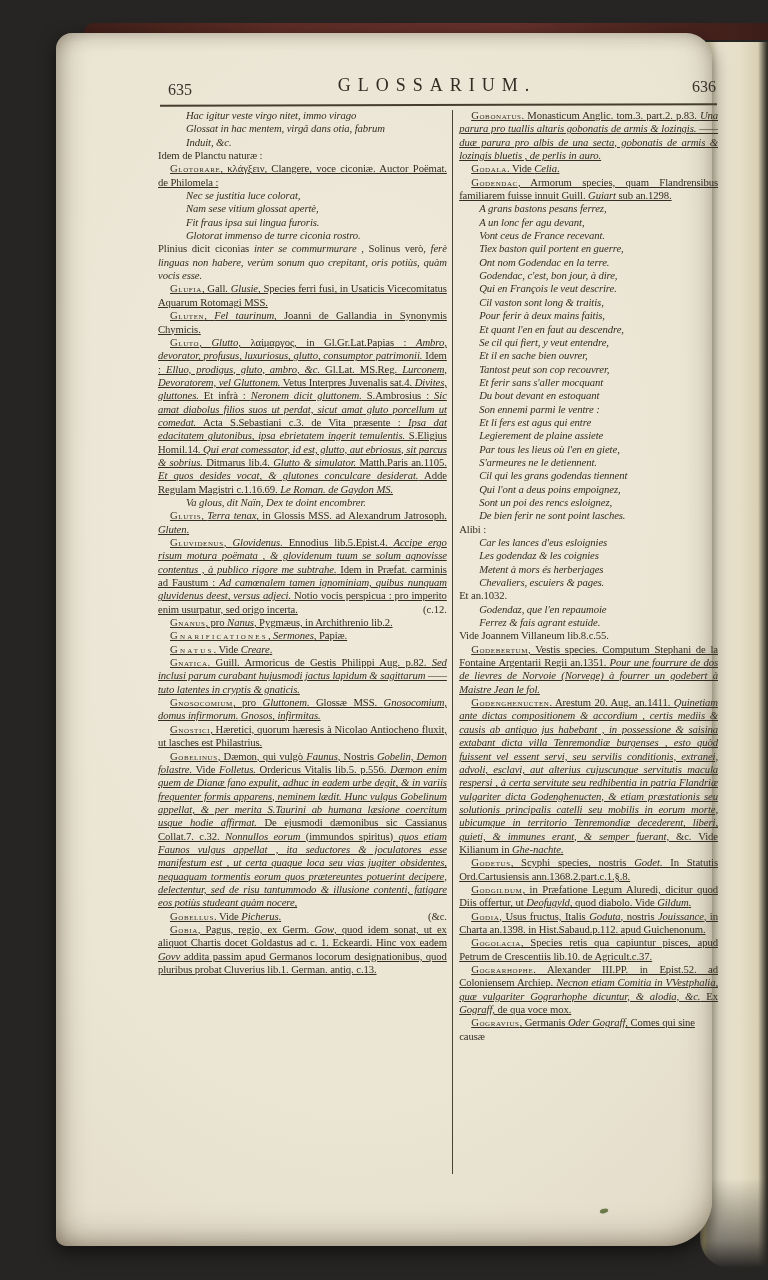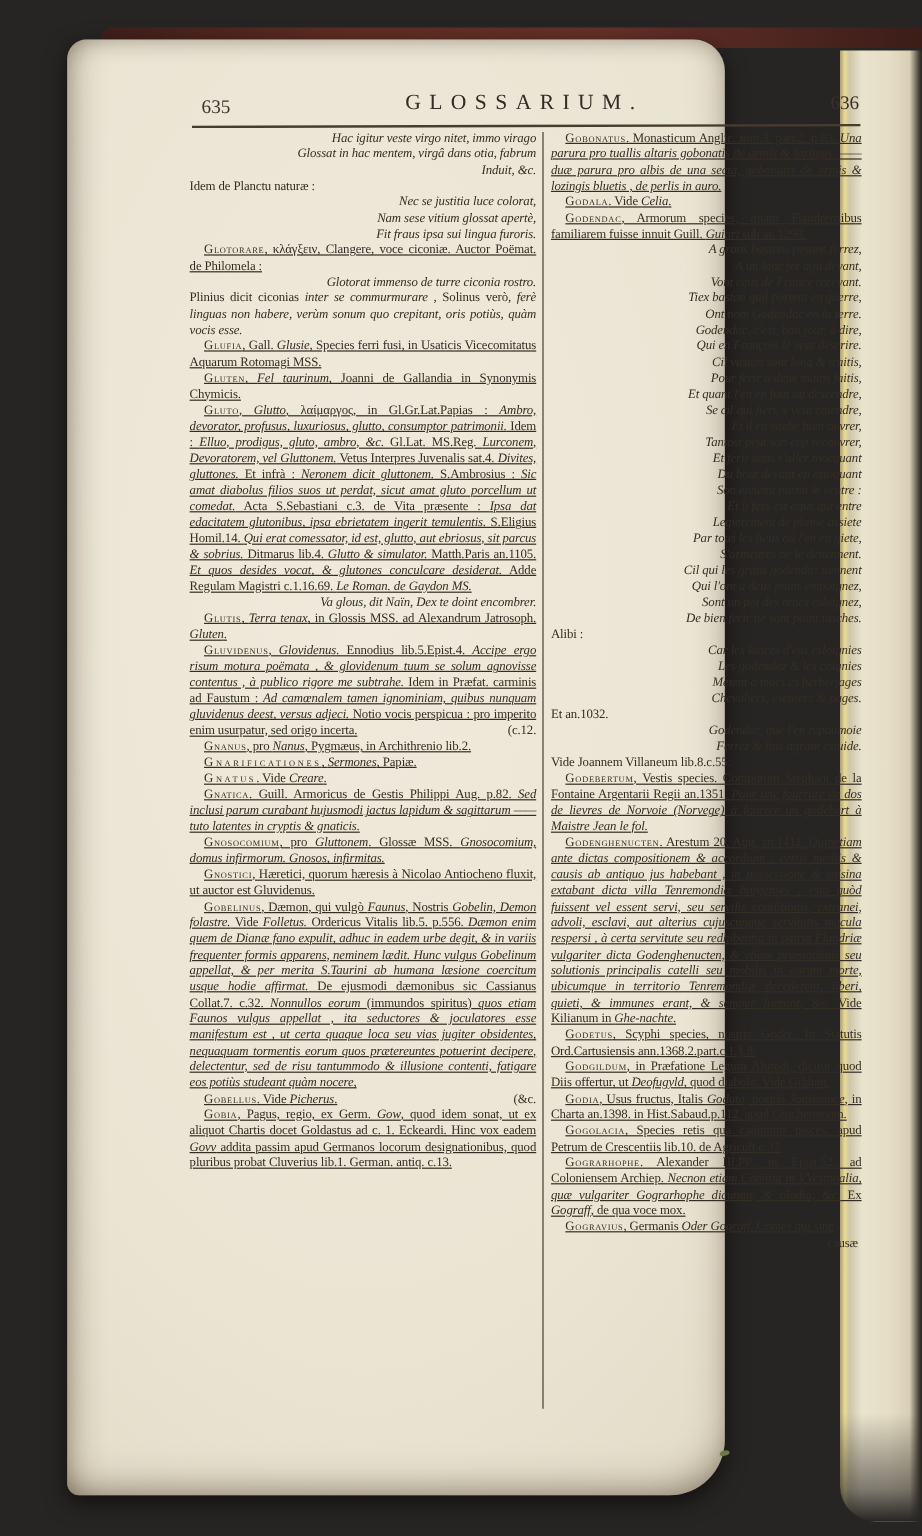--- a/index.html
+++ b/index.html
@@ -22,21 +22,21 @@
       #a99d80 0px,#e9da92 4px,#cfc6a6 8px,#e9e2cd 18px,
       #e6dec7 40px,#d8cfb4 58px,#454034 66px,#2b2925 68px);
     border-radius:0 0 0 30px;
   }
   .fore-edge:after{
     content:"";position:absolute;left:0;right:0;bottom:0;height:90px;
     background:linear-gradient(180deg,rgba(39,37,35,0) 0,rgba(39,37,35,.55) 70%,#272523 100%);
   }
   
   .page{
-    position:absolute;left:56px;top:33px;width:548px;height:1213px;
+    position:absolute;left:56px;top:33px;width:656px;height:1213px;
     background:radial-gradient(120% 100% at 45% 38%,
       #efeadb 0%, #eae4d3 52%, #e0d8c3 86%, #d2c8ad 100%);
     border-radius:16px 26px 46px 10px;
     box-shadow:
       inset 16px 0 28px -14px rgba(60,45,25,.45),
       inset -10px -18px 34px -18px rgba(60,45,25,.55),
       inset 0 10px 20px -12px rgba(60,45,25,.35),
       0 6px 18px rgba(0,0,0,.55);
   }
   .pagehead{position:absolute;left:102px;top:42px;width:558px;height:28px;}
@@ -54,23 +54,23 @@
   .textarea{position:absolute;left:102px;top:76px;width:560px;display:flex;}
   .col{
     width:289px;font-size:10.7px;line-height:13.35px;letter-spacing:-0.1px;
     color:#342d23;text-align:justify;
   }
   .colr{width:259px;}
   .coldivider{width:1.3px;background:#4a4034;margin:1px 6px 0 5px;height:1064px;}
   .para{margin:0;}
   .entry{text-indent:12px;text-decoration:underline;}
   .plain{text-indent:0;}
-  .verse{font-style:italic;text-align:right;padding-left:28px;text-indent:0;}
+  .verse{font-style:italic;text-align:left;padding-left:28px;text-indent:0;}
   .colr .verse{padding-left:20px;}
-  .catch{text-align:right;padding-right:3px;text-indent:0;}
+  .catch{padding-right:3px;text-indent:0;}
   .seg-i{font-style:italic;}
   .seg-sc{font-variant:small-caps;letter-spacing:0.6px;}
   .seg-scsp{font-variant:small-caps;letter-spacing:2.2px;}
   .tail{float:right;}
   .speck{
     position:absolute;left:544px;top:1176px;width:8px;height:4px;
     background:#6c7a4a;border-radius:50%;transform:rotate(-14deg);
     box-shadow:0 0 1px #4e5c38;
   }
 </style>
@@ -90,44 +90,44 @@
     <div class="headrule"></div>
 
     <div class="textarea">
       <div class="col">
           <div class="para verse">
             <div class="vline">Hac igitur veste virgo nitet, immo virago</div>
             <div class="vline">Glossat in hac mentem, virgâ dans otia, fabrum</div>
             <div class="vline">Induit, &amp;c.</div>
           </div>
           <div class="para plain"><span class="seg-r">Idem de Planctu naturæ :</span></div>
+          <div class="para entry"><span class="seg-sc">Glotorare</span><span class="seg-r">, κλάγξειν, Clangere, voce ciconiæ.  Auctor Poëmat. de Philomela :</span></div>
           <div class="para verse">
             <div class="vline">Nec se justitia luce colorat,</div>
             <div class="vline">Nam sese vitium glossat apertè,</div>
             <div class="vline">Fit fraus ipsa sui lingua furoris.</div>
           </div>
-          <div class="para entry"><span class="seg-sc">Glotorare</span><span class="seg-r">, κλάγξειν, Clangere, voce ciconiæ.  Auctor Poëmat. de Philomela :</span></div>
           <div class="para verse">
             <div class="vline">Glotorat immenso de turre ciconia rostro.</div>
           </div>
           <div class="para plain"><span class="seg-r">Plinius dicit ciconias </span><span class="seg-i">inter se commurmurare</span><span class="seg-r"> , Solinus verò, </span><span class="seg-i">ferè linguas non habere, verùm sonum quo crepitant, oris potiùs, quàm vocis esse.</span></div>
           <div class="para entry"><span class="seg-sc">Glufia</span><span class="seg-r">, Gall. </span><span class="seg-i">Glusie</span><span class="seg-r">, Species ferri fusi, in Usaticis Vicecomitatus Aquarum Rotomagi MSS.</span></div>
           <div class="para entry"><span class="seg-sc">Gluten</span><span class="seg-r">, </span><span class="seg-i">Fel taurinum</span><span class="seg-r">, Joanni de Gallandia in Synonymis Chymicis.</span></div>
           <div class="para entry"><span class="seg-sc">Gluto</span><span class="seg-r">, </span><span class="seg-i">Glutto</span><span class="seg-r">, λαίμαργος, in Gl.Gr.Lat.Papias : </span><span class="seg-i">Ambro, devorator, profusus, luxuriosus, glutto, consumptor patrimonii.</span><span class="seg-r"> Idem : </span><span class="seg-i">Elluo, prodigus, gluto, ambro, &amp;c.</span><span class="seg-r"> Gl.Lat. MS.Reg. </span><span class="seg-i">Lurconem, Devoratorem, vel Gluttonem.</span><span class="seg-r"> Vetus Interpres Juvenalis sat.4. </span><span class="seg-i">Divites, gluttones.</span><span class="seg-r"> Et infrà : </span><span class="seg-i">Neronem dicit gluttonem.</span><span class="seg-r"> S.Ambrosius : </span><span class="seg-i">Sic amat diabolus filios suos ut perdat, sicut amat gluto porcellum ut comedat.</span><span class="seg-r"> Acta S.Sebastiani c.3. de Vita præsente : </span><span class="seg-i">Ipsa dat edacitatem glutonibus, ipsa ebrietatem ingerit temulentis.</span><span class="seg-r"> S.Eligius Homil.14. </span><span class="seg-i">Qui erat comessator, id est, glutto, aut ebriosus, sit parcus &amp; sobrius.</span><span class="seg-r"> Ditmarus lib.4. </span><span class="seg-i">Glutto &amp; simulator.</span><span class="seg-r"> Matth.Paris an.1105. </span><span class="seg-i">Et quos desides vocat, &amp; glutones conculcare desiderat.</span><span class="seg-r"> Adde Regulam Magistri c.1.16.69. </span><span class="seg-i">Le Roman. de Gaydon MS.</span></div>
           <div class="para verse">
             <div class="vline">Va glous, dit Naïn, Dex te doint encombrer.</div>
           </div>
           <div class="para entry"><span class="seg-sc">Glutis</span><span class="seg-r">, </span><span class="seg-i">Terra tenax</span><span class="seg-r">, in Glossis MSS. ad Alexandrum Jatrosoph. </span><span class="seg-i">Gluten</span><span class="seg-r">.</span></div>
           <div class="para entry"><span class="seg-sc">Gluvidenus</span><span class="seg-r">, </span><span class="seg-i">Glovidenus</span><span class="seg-r">. Ennodius lib.5.Epist.4. </span><span class="seg-i">Accipe ergo risum motura poëmata , &amp; glovidenum tuum se solum agnovisse contentus , à publico rigore me subtrahe.</span><span class="seg-r"> Idem in Præfat. carminis ad Faustum : </span><span class="seg-i">Ad camœnalem tamen ignominiam, quibus nunquam gluvidenus deest, versus adjeci.</span><span class="seg-r"> Notio vocis perspicua : pro imperito enim usurpatur, sed origo incerta.</span><span class="tail">(c.12.</span></div>
           <div class="para entry"><span class="seg-sc">Gnanus</span><span class="seg-r">, pro </span><span class="seg-i">Nanus</span><span class="seg-r">, Pygmæus, in Archithrenio lib.2.</span></div>
           <div class="para entry"><span class="seg-scsp">Gnarificationes</span><span class="seg-r">, </span><span class="seg-i">Sermones</span><span class="seg-r">, Papiæ.</span></div>
           <div class="para entry"><span class="seg-scsp">Gnatus</span><span class="seg-r">.   Vide </span><span class="seg-i">Creare</span><span class="seg-r">.</span></div>
           <div class="para entry"><span class="seg-sc">Gnatica</span><span class="seg-r">.  Guill. Armoricus de Gestis Philippi Aug. p.82. </span><span class="seg-i">Sed inclusi parum curabant hujusmodi jactus lapidum &amp; sagittarum —— tuto latentes in cryptis &amp; gnaticis.</span></div>
           <div class="para entry"><span class="seg-sc">Gnosocomium</span><span class="seg-r">, pro </span><span class="seg-i">Gluttonem</span><span class="seg-r">.  Glossæ MSS. </span><span class="seg-i">Gnosocomium, domus infirmorum.</span><span class="seg-r">   </span><span class="seg-i">Gnosos, infirmitas.</span></div>
-          <div class="para entry"><span class="seg-sc">Gnostici</span><span class="seg-r">, Hæretici, quorum hæresis à Nicolao Antiocheno fluxit, ut auctor est Gluvidenus.</span></div>
+          <div class="para entry"><span class="seg-sc">Gnostici</span><span class="seg-r">, Hæretici, quorum hæresis à Nicolao Antiocheno fluxit, ut lasches est Philastrius.</span></div>
           <div class="para entry"><span class="seg-sc">Gobelinus</span><span class="seg-r">, Dæmon, qui vulgò </span><span class="seg-i">Faunus</span><span class="seg-r">, Nostris </span><span class="seg-i">Gobelin, Demon folastre.</span><span class="seg-r"> Vide </span><span class="seg-i">Folletus.</span><span class="seg-r"> Ordericus Vitalis lib.5. p.556. </span><span class="seg-i">Dæmon enim quem de Dianæ fano expulit, adhuc in eadem urbe degit, &amp; in variis frequenter formis apparens, neminem lædit.  Hunc vulgus Gobelinum appellat, &amp; per merita S.Taurini ab humana læsione coercitum usque hodie affirmat.</span><span class="seg-r"> De ejusmodi dæmonibus sic Cassianus Collat.7. c.32. </span><span class="seg-i">Nonnullos eorum </span><span class="seg-r">(immundos spiritus)</span><span class="seg-i"> quos etiam Faunos vulgus appellat , ita seductores &amp; joculatores esse manifestum est , ut certa quaque loca seu vias jugiter obsidentes, nequaquam tormentis eorum quos prætereuntes potuerint decipere, delectentur, sed de risu tantummodo &amp; illusione contenti, fatigare eos potiùs studeant quàm nocere,</span></div>
           <div class="para entry"><span class="seg-sc">Gobellus</span><span class="seg-r">.   Vide </span><span class="seg-i">Picherus</span><span class="seg-r">.</span><span class="tail">(&amp;c.</span></div>
           <div class="para entry"><span class="seg-sc">Gobia</span><span class="seg-r">, Pagus, regio, ex Germ. </span><span class="seg-i">Gow</span><span class="seg-r">, quod idem sonat, ut ex aliquot Chartis docet Goldastus ad c. 1. Eckeardi. Hinc vox eadem </span><span class="seg-i">Govv</span><span class="seg-r"> addita passim apud Germanos locorum designationibus, quod pluribus probat Cluverius lib.1. German. antiq. c.13.</span></div>
         </div>
       <div class="coldivider"></div>
       <div class="col colr">
           <div class="para entry"><span class="seg-sc">Gobonatus</span><span class="seg-r">.   Monasticum Anglic. tom.3. part.2. p.83. </span><span class="seg-i">Una parura pro tuallis altaris gobonatis de armis &amp; lozingis. —— duæ parura pro albis de una secta, gobonatis de armis &amp; lozingis bluetis , de perlis in auro.</span></div>
           <div class="para entry"><span class="seg-sc">Godala</span><span class="seg-r">.  Vide </span><span class="seg-i">Celia</span><span class="seg-r">.</span></div>
           <div class="para entry"><span class="seg-sc">Godendac</span><span class="seg-r">, Armorum species, quam Flandrensibus familiarem fuisse innuit Guill. </span><span class="seg-i">Guiart</span><span class="seg-r"> sub an.1298.</span></div>
           <div class="para verse">

